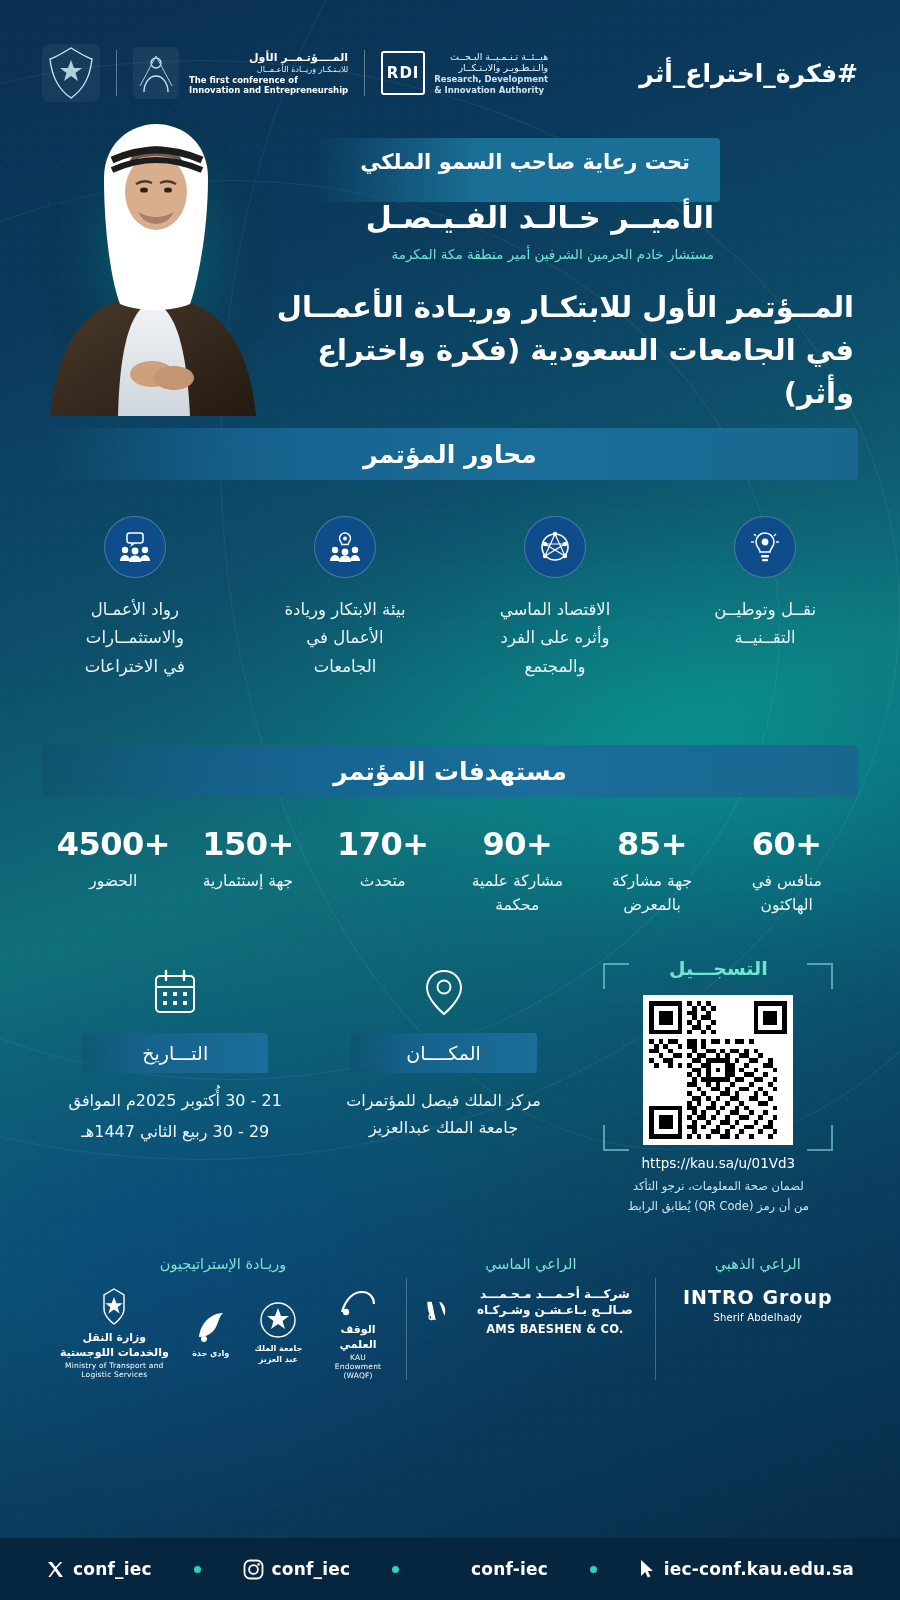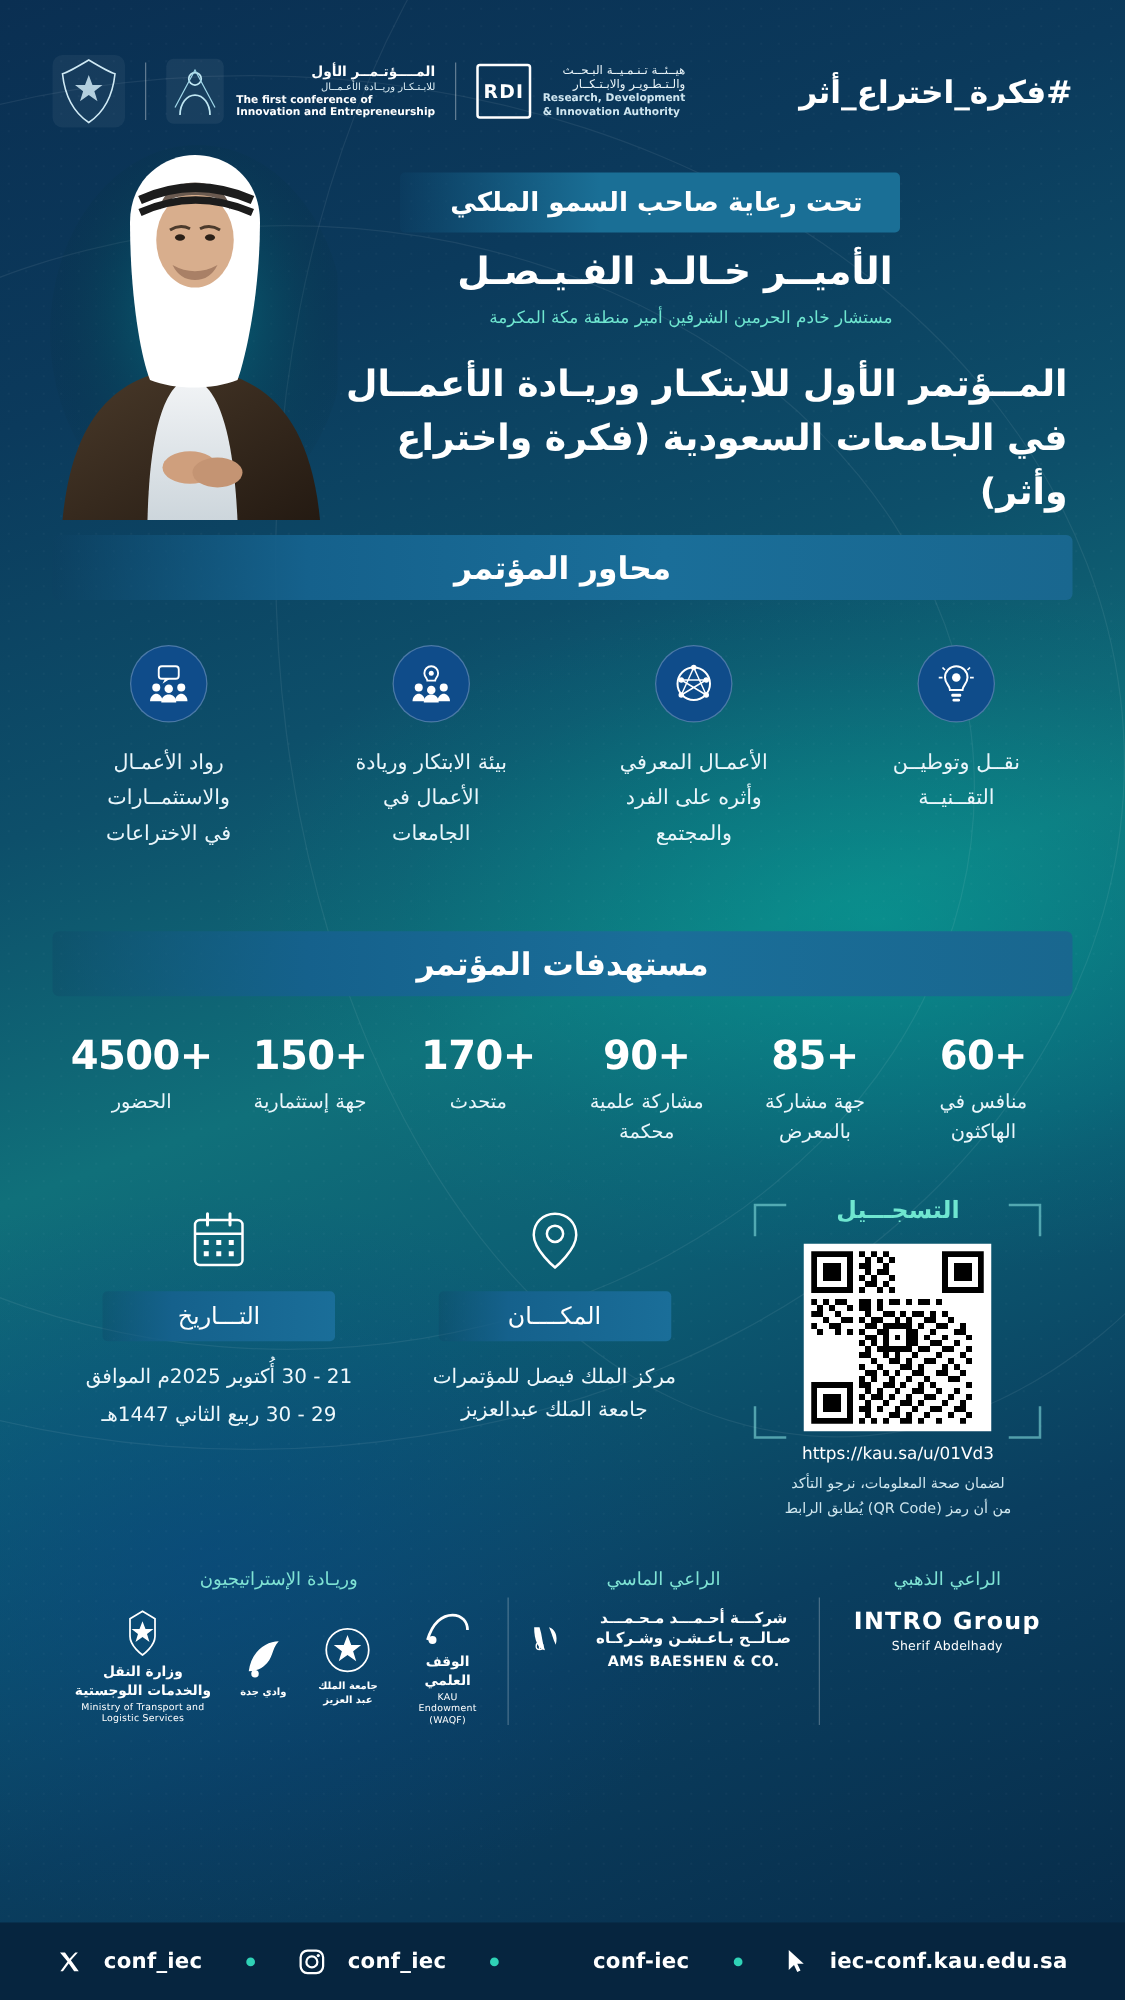--- a/index.html
+++ b/index.html
@@ -69,21 +69,21 @@
     background: rgba(255,255,255,0.05);
     display:flex;align-items:center;justify-content:center;
   }
 
   
   .hero { position: relative; z-index: 3; margin-top: 26px; height: 300px; }
   .patron-pill {
     position: absolute; top: 10px; right: 180px;
     background: linear-gradient(90deg, rgba(12,70,110,.25) 0%, #1a6f96 40%, #1a6f96 100%);
     color: #fff; font-size: 21px; font-weight: bold;
-    padding: 12px 30px 12px 40px; border-radius: 4px;
+    padding: 12px 30px 28px 40px; border-radius: 4px;
     letter-spacing: .3px;
   }
   .prince-name {
     position: absolute; top: 72px; right: 186px;
     font-size: 30px; font-weight: bold; color: #fff; letter-spacing: 2px;
   }
   .prince-role {
     position: absolute; top: 118px; right: 186px;
     font-size: 13.5px; color: #6fe6d0; letter-spacing: .2px;
   }
@@ -187,21 +187,21 @@
   .sp-logo .nm-ar { font-size: 11px; font-weight: bold; line-height: 1.35; }
   .sp-logo .nm-en { font-size: 7.5px; direction: ltr; letter-spacing: .2px; }
 
   
   .footer {
     position: absolute; bottom: 0; left: 0; right: 0; height: 62px; z-index: 4;
     background: #06253f;
     display: flex; flex-direction: row-reverse; align-items: center; justify-content: space-between;
     padding: 0 46px;
   }
-  .social { display: flex; flex-direction: row-reverse; align-items: center; gap: 18px; color: #fff; }
+  .social { display: flex; flex-direction: row-reverse; align-items: center; gap: 8px; color: #fff; }
   .social .handle { font-size: 17px; direction: ltr; font-weight: bold; letter-spacing: .2px; }
   .dotsep { width: 7px; height: 7px; border-radius: 50%; background: #2fd2b6; }
   svg { display: block; }
 </style>
 </head>
 <body>
 
 <div class="poster">
   <div class="dots"></div>
   <div class="swoosh s1"></div>
@@ -331,21 +331,21 @@
         <svg width="34" height="34" viewBox="0 0 34 34">
           <circle cx="17" cy="17" r="13" fill="none" stroke="#fff" stroke-width="1.6"></circle>
           <path d="M17 4 L27 26 L7 14 L27 14 L7 26 Z" fill="none" stroke="#fff" stroke-width="1.2"></path>
           <circle cx="17" cy="4" r="2.2" fill="#fff"></circle>
             <circle cx="27" cy="14" r="2.2" fill="#fff"></circle>
           <circle cx="7" cy="14" r="2.2" fill="#fff"></circle>
             <circle cx="27" cy="26" r="2.2" fill="#fff"></circle>
           <circle cx="7" cy="26" r="2.2" fill="#fff"></circle>
         </svg>
       </div>
-      <div class="axis-label" style="white-space:pre-line">الأعمـال المعرفي
+      <div class="axis-label" style="white-space:pre-line">الاقتصاد الماسي
 وأثره على الفرد
 والمجتمع</div>
     </div>
 
     <div class="axis">
       <div class="axis-icon">
         <svg width="34" height="34" viewBox="0 0 34 34">
           <path d="M17 3 a5.5 5.5 0 0 1 5.5 5.5 c0 3-2.4 4-2.4 6h-6.2 c0-2-2.4-3-2.4-6 A5.5 5.5 0 0 1 17 3z" fill="none" stroke="#fff" stroke-width="1.5"></path>
           <circle cx="17" cy="8.5" r="2" fill="#fff"></circle>
           <circle cx="7" cy="20" r="3.2" fill="#fff"></circle>

